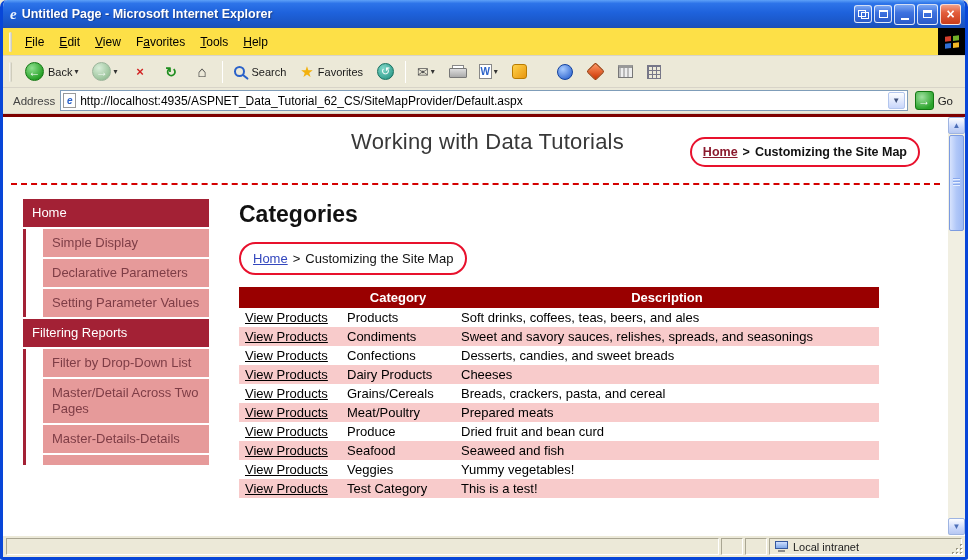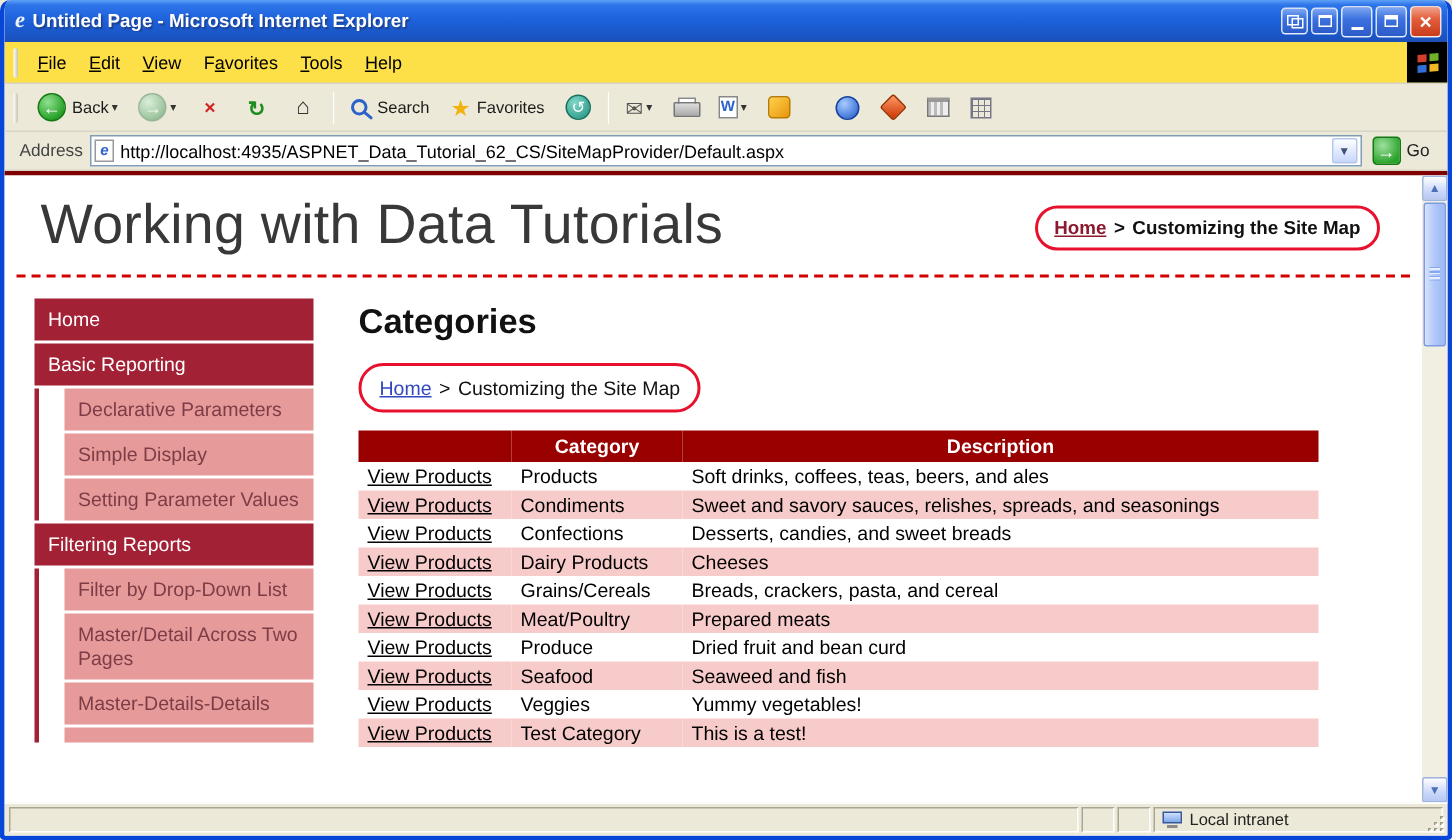--- a/index.html
+++ b/index.html
@@ -101,21 +101,21 @@
   .go-ico { width:19px; height:19px; border-radius:3px; color:#fff; font-size:12px; font-weight:bold;
     background:radial-gradient(circle at 35% 30%,#9FE09F,#2AA32A 75%); border:1px solid #147814;
     display:flex; align-items:center; justify-content:center; }
 
   .chrome-line { height:3px; background:#7E0000; }
 
   
   .content { position:relative; height:418px; background:#fff; overflow:hidden; }
   .page-inner { position:absolute; left:0; top:0; right:17px; bottom:0; overflow:hidden; }
   .page-header { position:relative; height:48px; }
-  .h1 { font-size:37px; color:#383838; margin:12px 0 0 24px; font-weight:400; letter-spacing:.2px; }
+  .h1 { font-size:22px; color:#383838; margin:12px 0 0 24px; font-weight:400; letter-spacing:.2px;text-align:center; }
   .oval { border:2px solid #E8112D; border-radius:17px; display:inline-flex; align-items:center;
     gap:5px; white-space:nowrap; background:#fff; }
   .oval.top { position:absolute; right:28px; top:8px; padding:6px 11px; font-weight:bold; font-size:12.5px; }
   .maroon-link { color:#8B1A2E; text-decoration:underline; font-weight:bold; cursor:pointer; }
   .crumb-dark { color:#111; }
   .dashline { margin:6px 8px 0; border-top:2px dashed #D40000; height:0; }
 
   .columns { display:flex; margin-top:14px; }
   .nav { width:186px; margin-left:20px; flex-shrink:0; }
   .nav-item { font-size:13px; line-height:16px; padding:6px 9px; margin-bottom:2px; cursor:pointer; }
@@ -298,24 +298,23 @@
           <span class="crumb-dark">Customizing the Site Map</span>
         </div>
       </div>
 
       <div class="dashline"></div>
 
       <div class="columns">
 
         <div class="nav">
           <div class="nav-item nav-l0">Home</div>
-          <div class="nav-item nav-l0">Basic Reporting</div>
           <div class="nav-sub">
+            <div class="nav-item nav-l1">Simple Display</div>
             <div class="nav-item nav-l1">Declarative Parameters</div>
-            <div class="nav-item nav-l1">Simple Display</div>
             <div class="nav-item nav-l1">Setting Parameter Values</div>
           </div>
           <div class="nav-item nav-l0">Filtering Reports</div>
           <div class="nav-sub">
             <div class="nav-item nav-l1">Filter by Drop-Down List</div>
             <div class="nav-item nav-l1">Master/Detail Across Two Pages</div>
             <div class="nav-item nav-l1">Master-Details-Details</div>
             <div class="nav-item nav-l1 nav-partial"></div>
           </div>
         </div>

